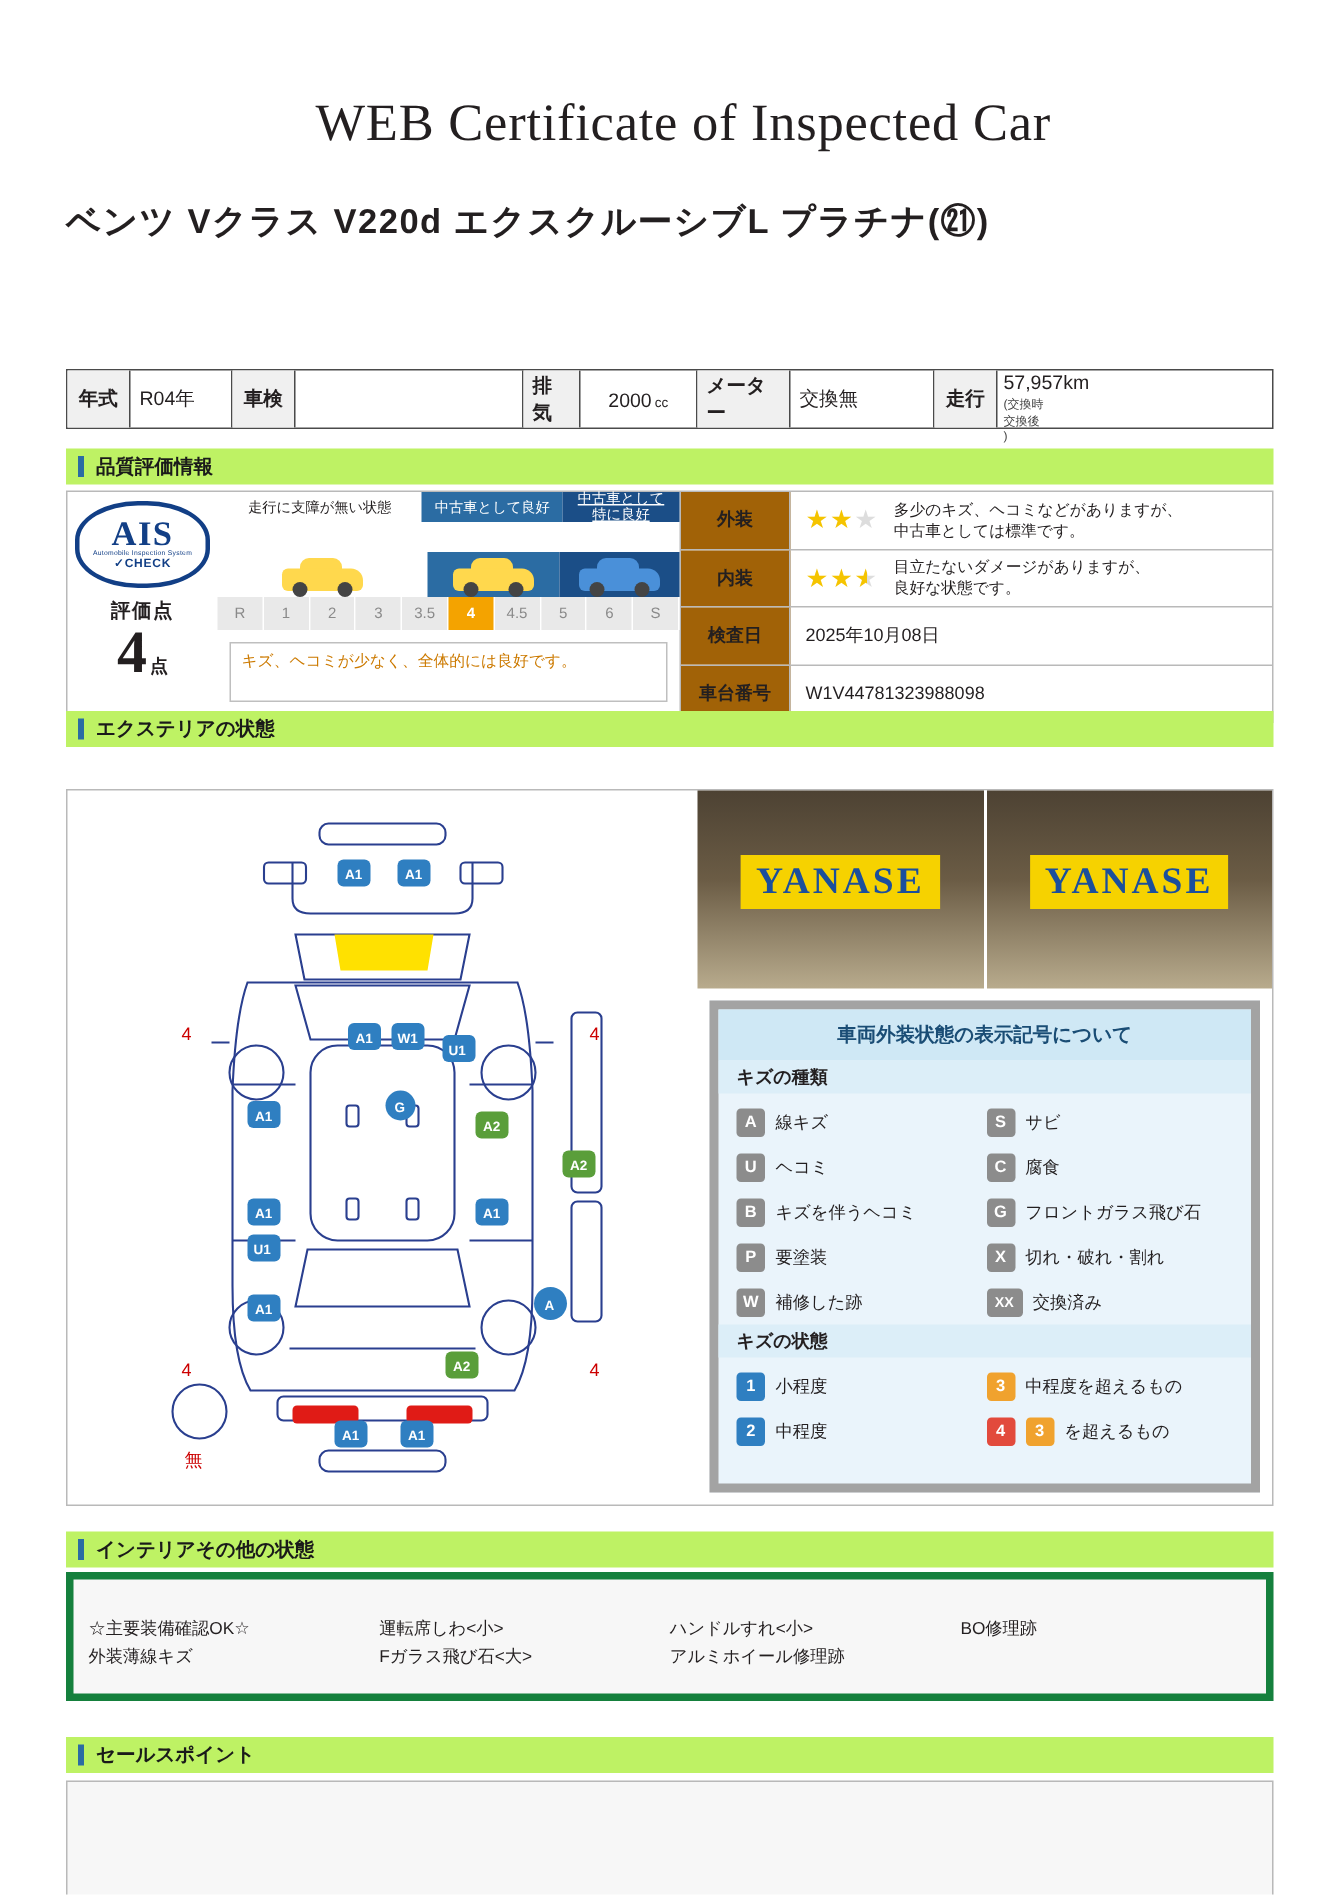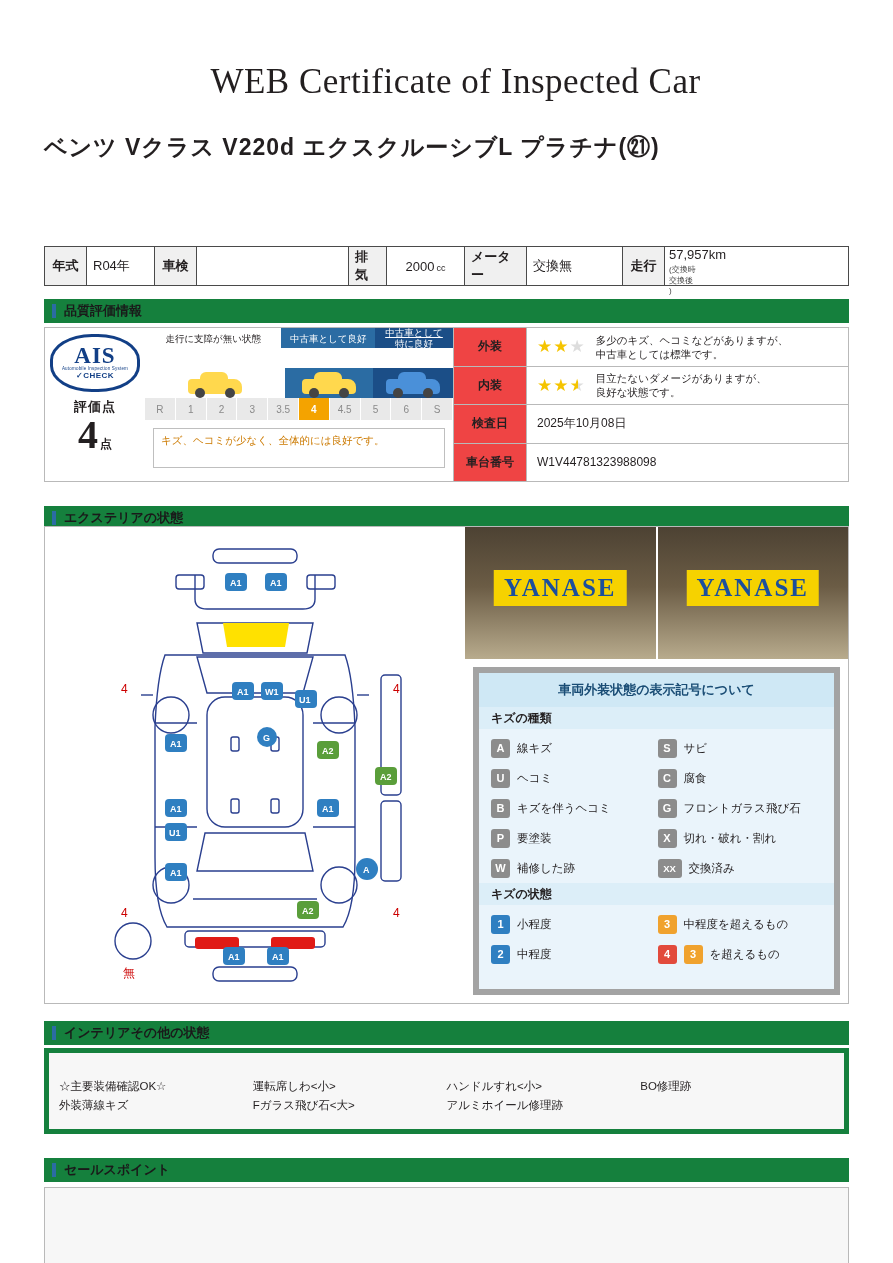--- a/index.html
+++ b/index.html
@@ -49,21 +49,21 @@
   .spec-lab{background:#f0f0f0;justify-content:center;font-weight:bold;}
   .cc-wrap{display:flex;align-items:baseline;}
   .cc-small{font-size:9px;margin-left:2px;}
   .run-wrap{display:flex;flex-direction:column;justify-content:space-between;height:100%;width:100%;}
   .run-top{font-size:13px;padding-left:4px;}
   .run-bot{font-size:8px;color:#444;display:flex;justify-content:space-between;padding:2px 4px 0 4px;flex-direction:column;}
 
   
   .sec-head{
     position:absolute;left:44px;width:805px;height:24px;
-    background:#15803d;
+    background:#bef264;
     display:flex;align-items:center;
     box-sizing:border-box;
   }
   .sec-head .bar{width:4px;height:14px;background:#2b6ca3;margin:0 8px 0 8px;}
   .sec-head .txt{font-size:13px;font-weight:bold;color:#1a1a1a;}
 
   
   .qual-box{
     position:absolute;left:44px;top:265px;width:805px;height:155px;
     border:1px solid #b9b9b9;box-sizing:border-box;background:#fff;
@@ -106,21 +106,21 @@
   }
   .grade-bar .g.sel{background:#f4a300;color:#fff;font-weight:bold;}
   .comment-box{
     margin:8px 8px 0 8px;height:40px;border:1px solid #bfbfbf;background:#fff;
     font-size:10.5px;color:#b8860b;padding:5px 7px;box-sizing:border-box;color:#cc7a00;
   }
 
   .detail-col{flex:1;display:flex;flex-direction:column;border-left:1px solid #b9b9b9;}
   .drow{display:flex;flex:1;border-bottom:1px solid #b9b9b9;}
   .drow:last-child{border-bottom:none;}
-  .dlab{width:72px;background:#ef4444;display:flex;align-items:center;justify-content:center;font-size:12px;font-weight:bold;border-right:1px solid #b9b9b9;}
+  .dlab{width:72px;background:#a16207;display:flex;align-items:center;justify-content:center;font-size:12px;font-weight:bold;border-right:1px solid #b9b9b9;}
   .dval{flex:1;display:flex;align-items:center;padding-left:10px;font-size:12px;}
   .stars{display:flex;align-items:center;font-size:17px;letter-spacing:1px;margin-right:10px;}
   .star{color:#f5c400;}
   .star.empty{color:#ddd;}
   .star.half{
     background:linear-gradient(90deg,#f5c400 50%,#ddd 50%);
     -webkit-background-clip:text;background-clip:text;color:transparent;
   }
   .dtext{font-size:10.5px;line-height:14px;}
 
@@ -318,21 +318,21 @@
         <div class="dlab">検査日</div>
         <div class="dval">2025年10月08日</div>
       </div>
       <div class="drow">
         <div class="dlab">車台番号</div>
         <div class="dval">W1V44781323988098</div>
       </div>
     </div>
   </div>
 
-  <div class="sec-head" style="top:444px">
+  <div class="sec-head" style="top:412px">
     <div class="bar"></div>
     <div class="txt">エクステリアの状態</div>
   </div>
 
   <div class="ext-box">
 
     <div class="diagram">
       <svg width="420" height="476" viewBox="0 0 420 476" xmlns="http://www.w3.org/2000/svg">
         <g fill="none" stroke="#2a3f8f" stroke-width="1.4">
 

